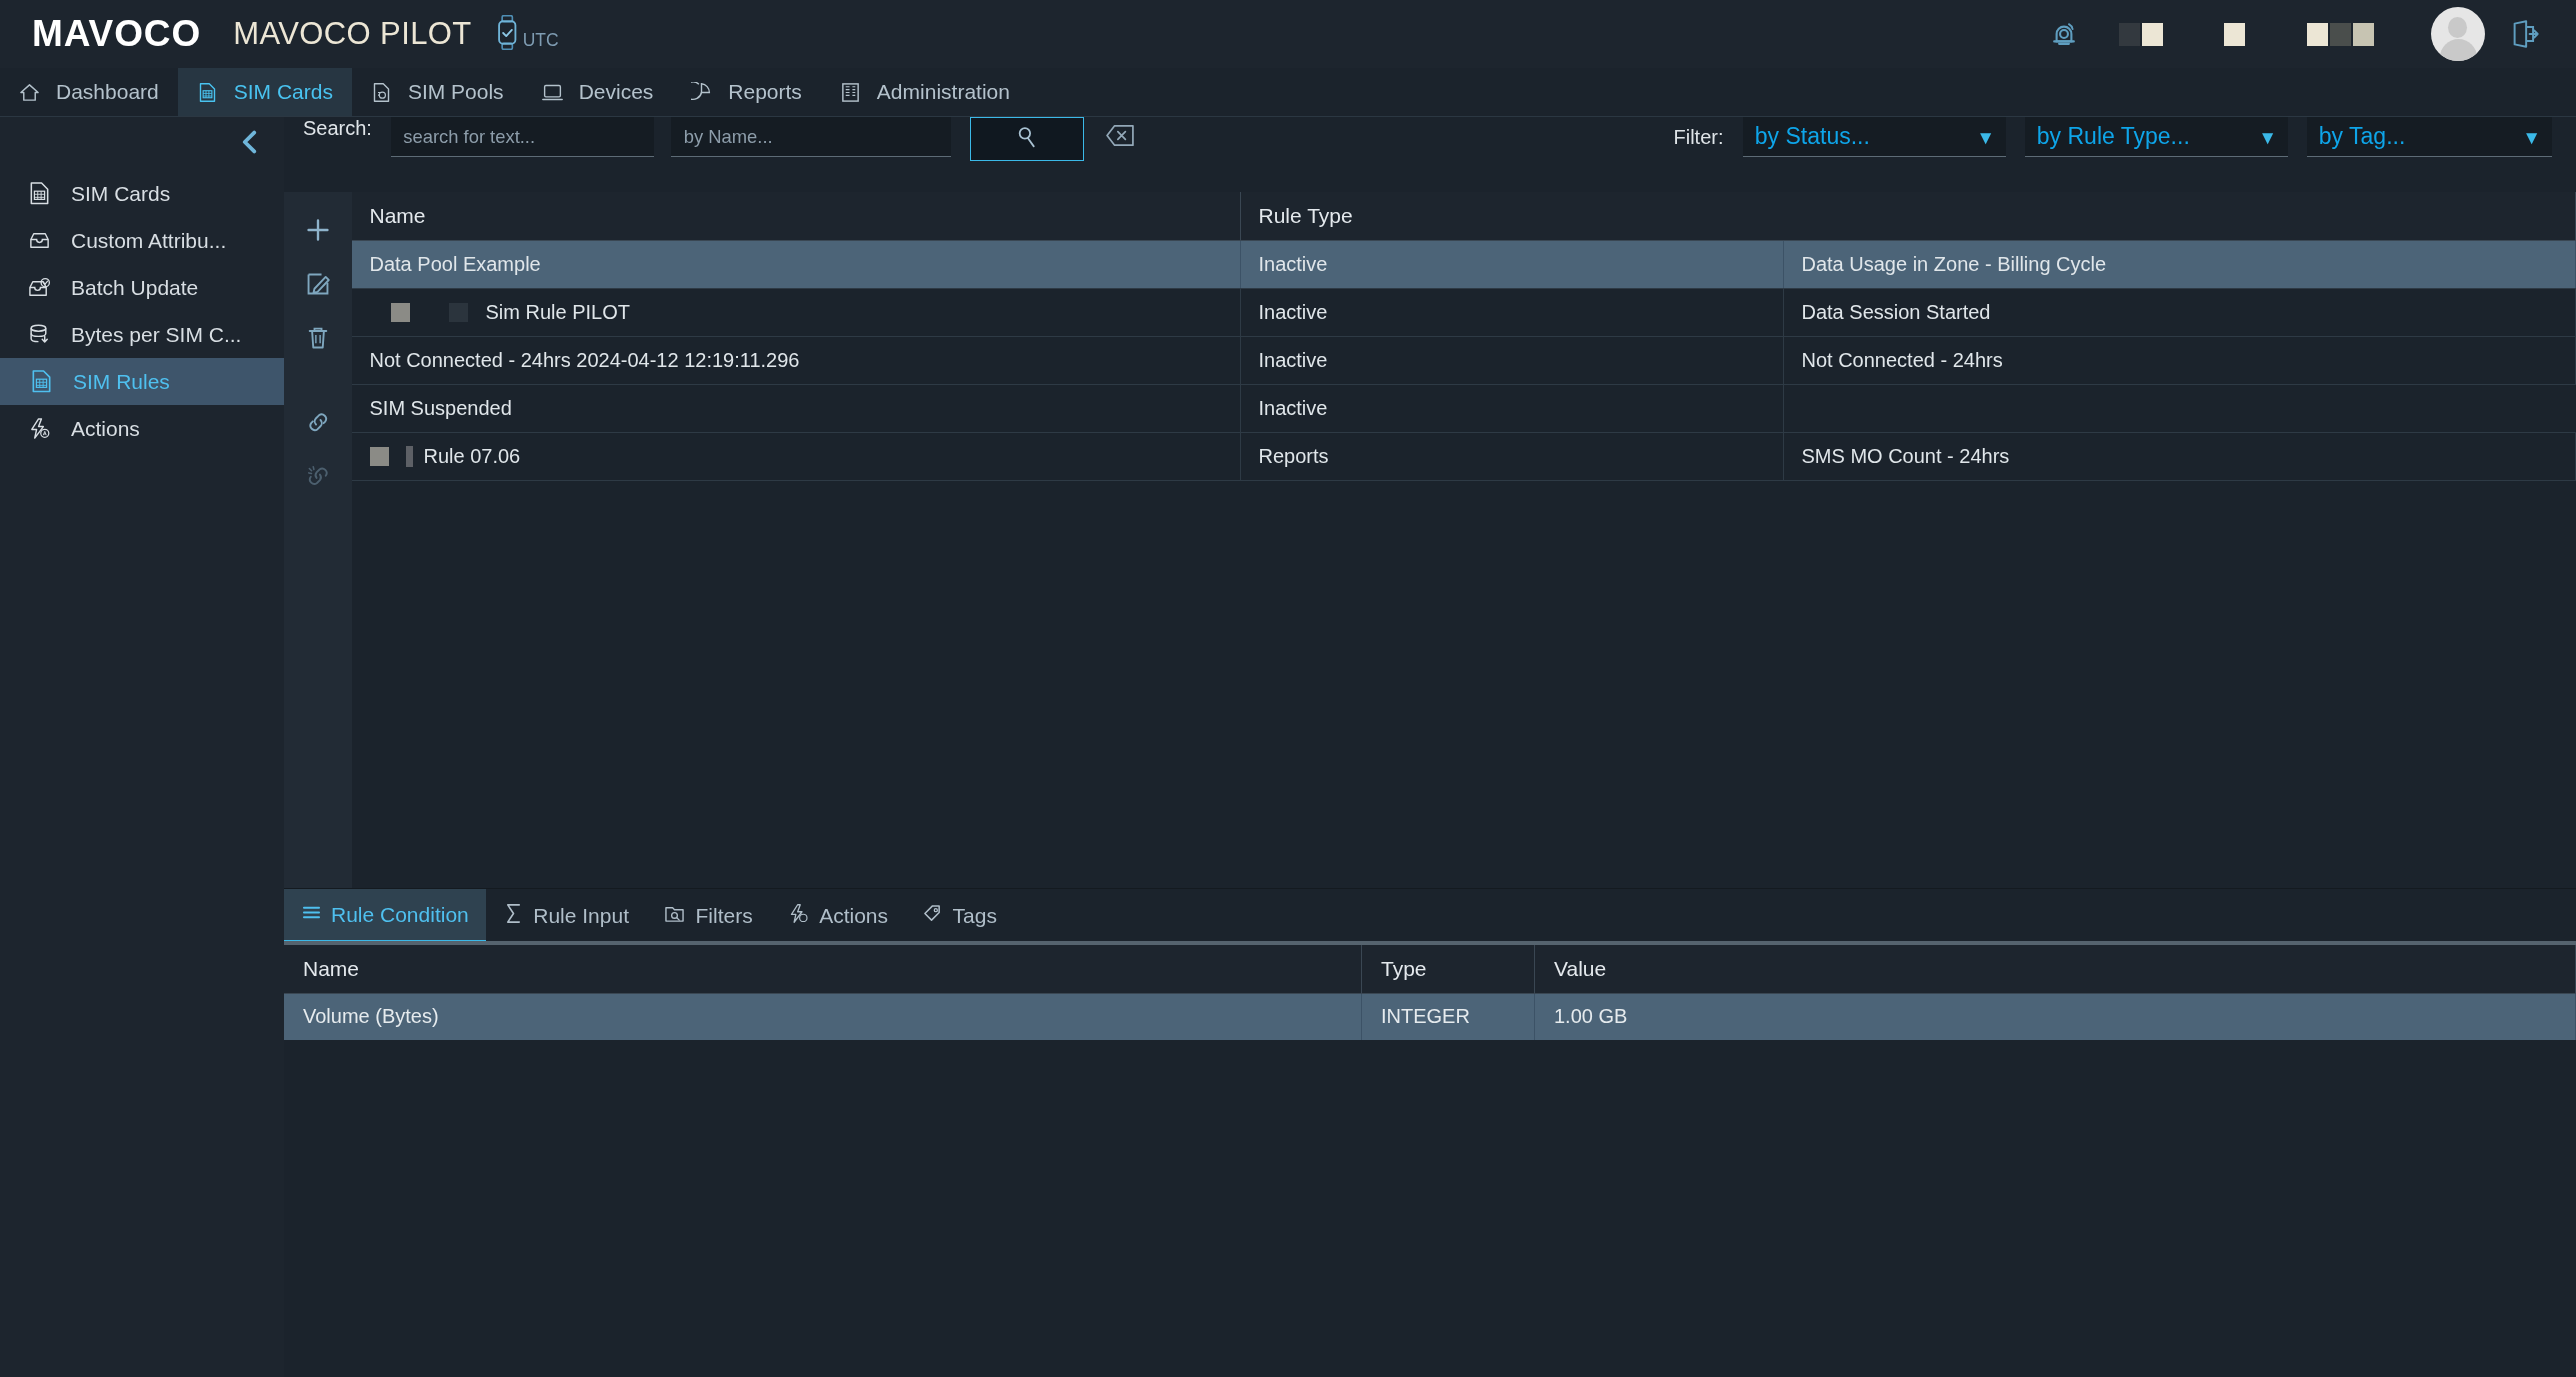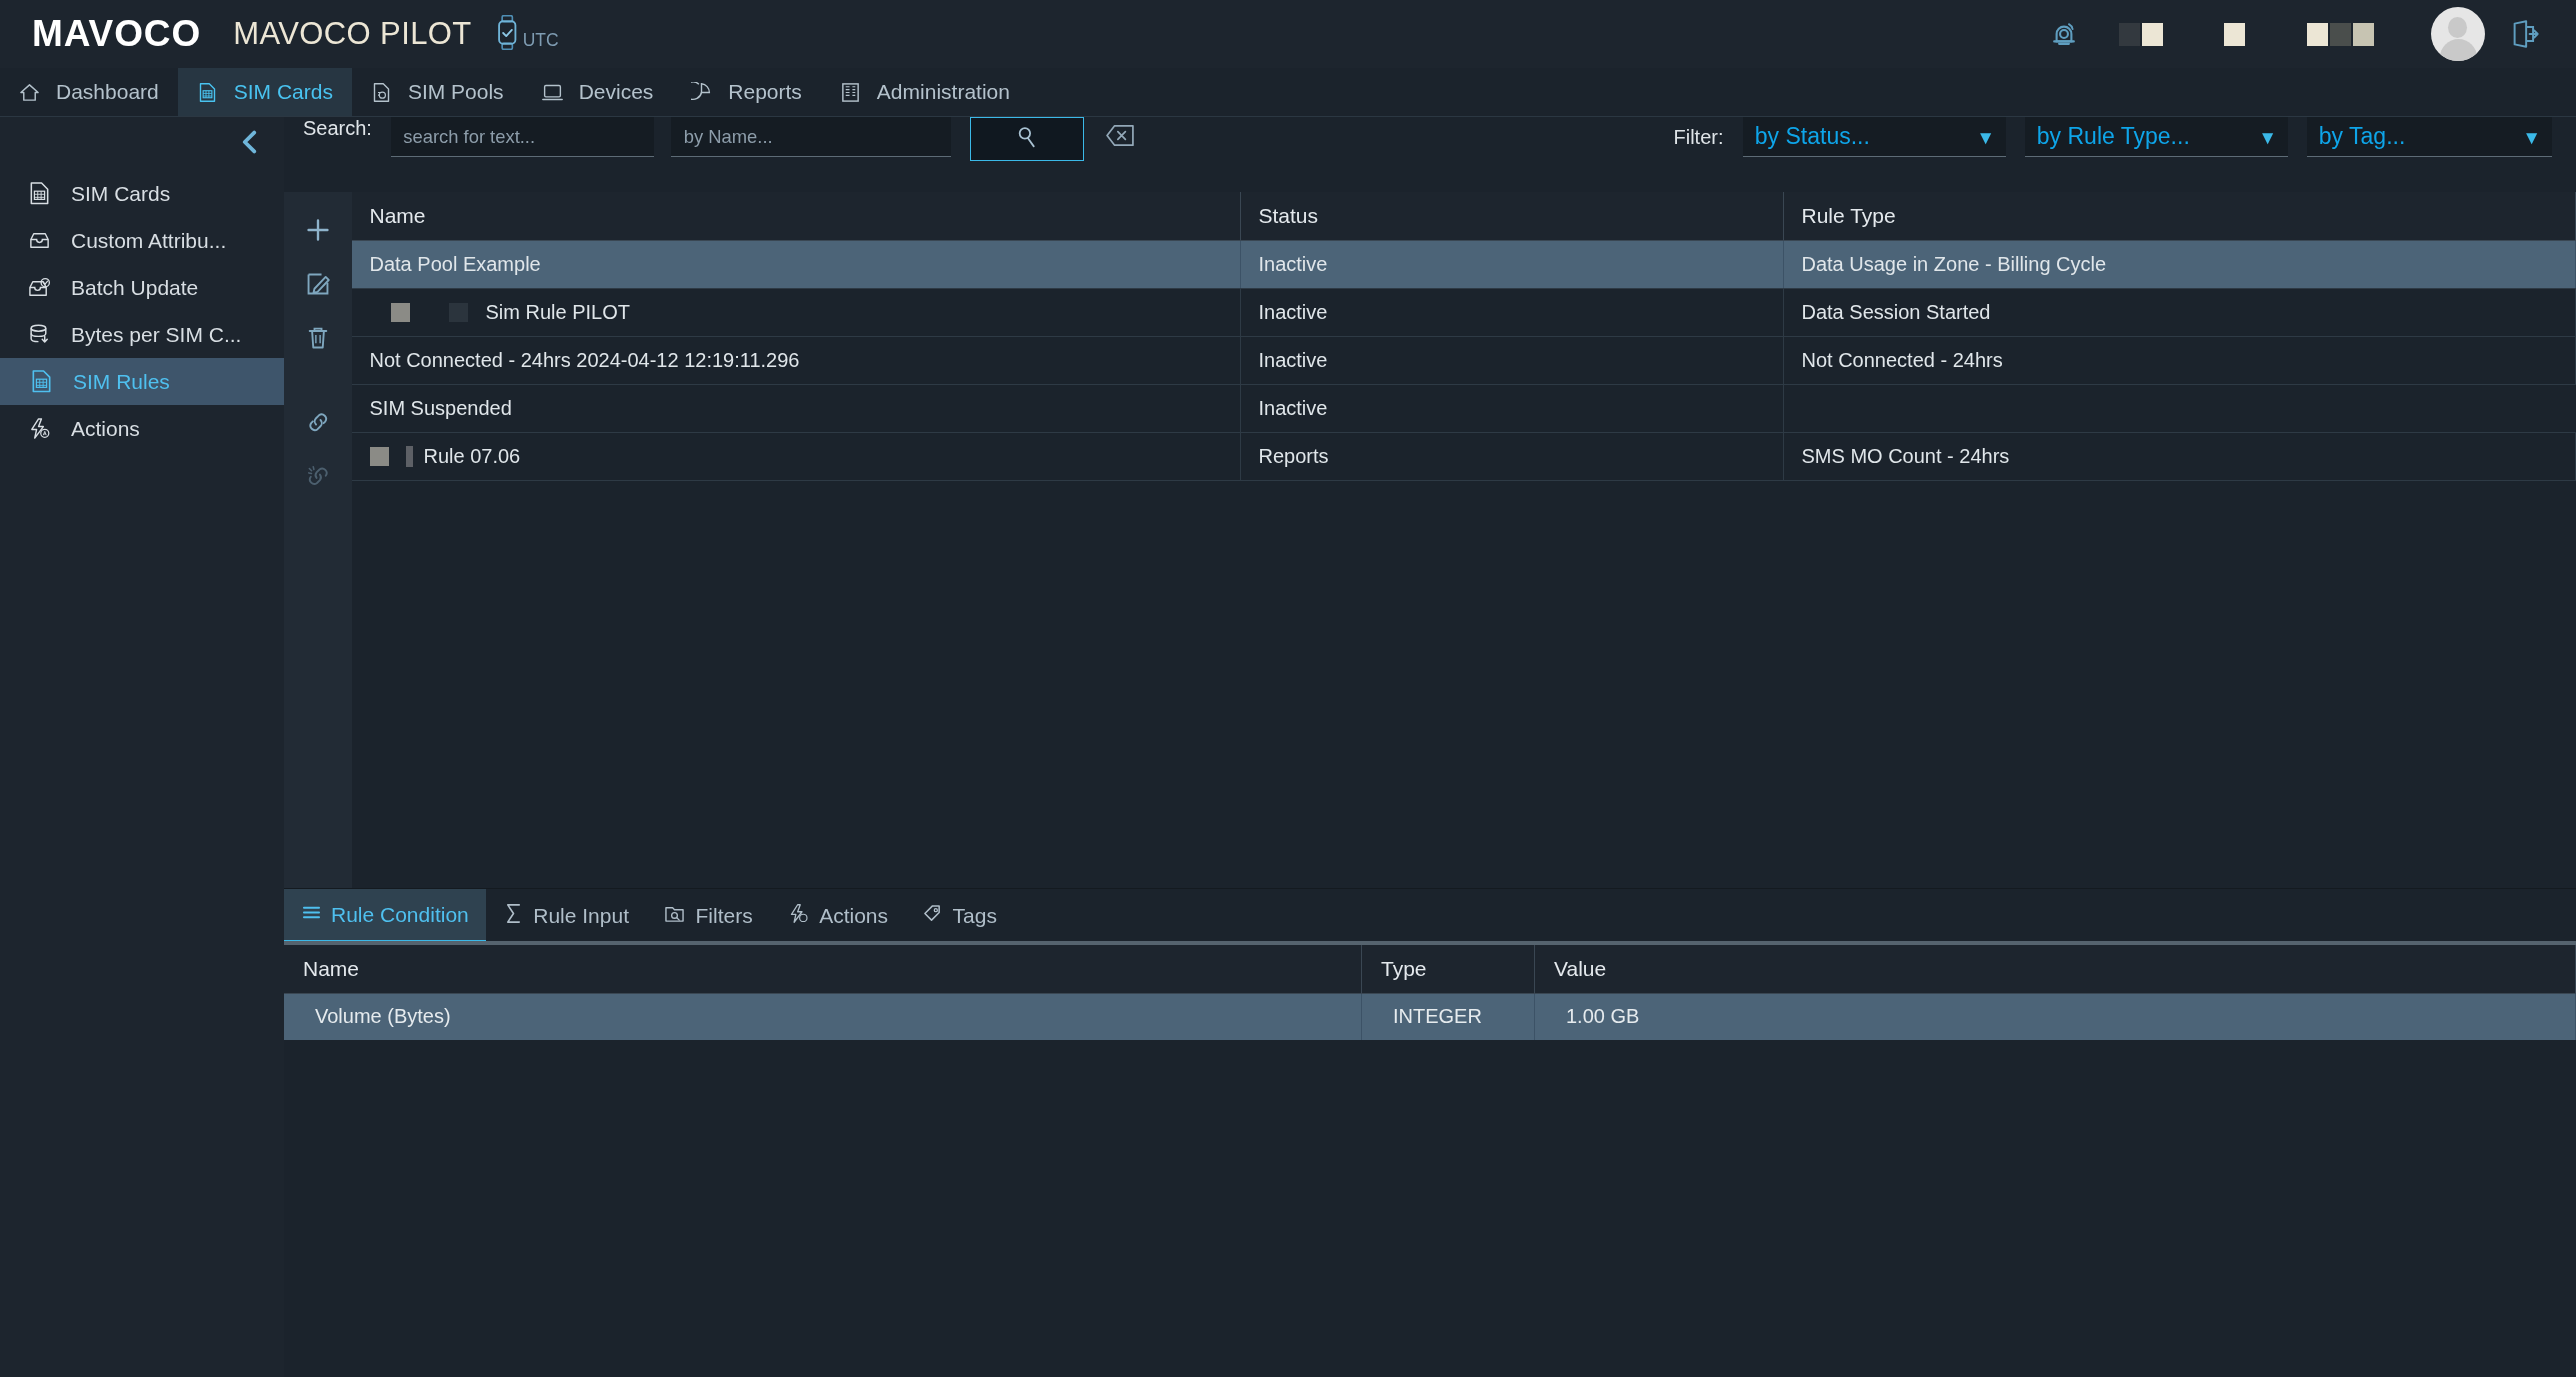--- a/index.html
+++ b/index.html
@@ -247,21 +247,21 @@
   .dgrid-head div {
     color: #e4e9ed; font-size: 21px; display: flex; align-items: center;
     padding-left: 19px; border-right: 0.9px solid #3a4753;
   }
   .dc-name { width: 1078px; flex: none; }
   .dc-type { width: 173px; flex: none; }
   .dc-val  { flex: 1; }
   .dgrid-row { display: flex; height: 46px; background: #4c6478; }
   .dgrid-row > div {
     color: #e6ebee; font-size: 20px; display: flex; align-items: center;
-    padding-left: 31px; border-right: 0.9px solid #3c5266;
+    padding-left: 19px; border-right: 0.9px solid #3c5266;
   }
   .dgrid-fill { flex: 1; background: #1b232c; }
 </style>
 </head>
 <body>
 
 <div class="topbar">
   <div class="logo">MAVOCO</div>
   <div class="app-title">MAVOCO PILOT</div>
 
@@ -548,21 +548,20 @@
                 <path d="M12.5 9.5 a4 4 0 0 1 0 5 l-2.6 2.6 a4 4 0 0 1 -5.6 -5.6" fill="none" stroke="#4c5f6e" stroke-width="1.7" stroke-linecap="round"></path>
                 <path d="M3 4 l2 2 M6.5 2.5 l.6 2.4 M2.5 8 l2.4 .6" stroke="#4c5f6e" stroke-width="1.4" stroke-linecap="round"></path>
               </svg>
           </span>
         </div>
       </div>
 
       <div class="grid">
         <div class="grid-head">
           <div class="c-name">Name</div>
-          <div class="c-status">Status</div>
           <div class="c-type">Rule Type</div>
         </div>
 
         <div class="grid-row sel">
           <div class="c-name">Data Pool Example</div>
           <div class="c-status">Inactive</div>
           <div class="c-type">Data Usage in Zone - Billing Cycle</div>
         </div>
 
         <div class="grid-row">

